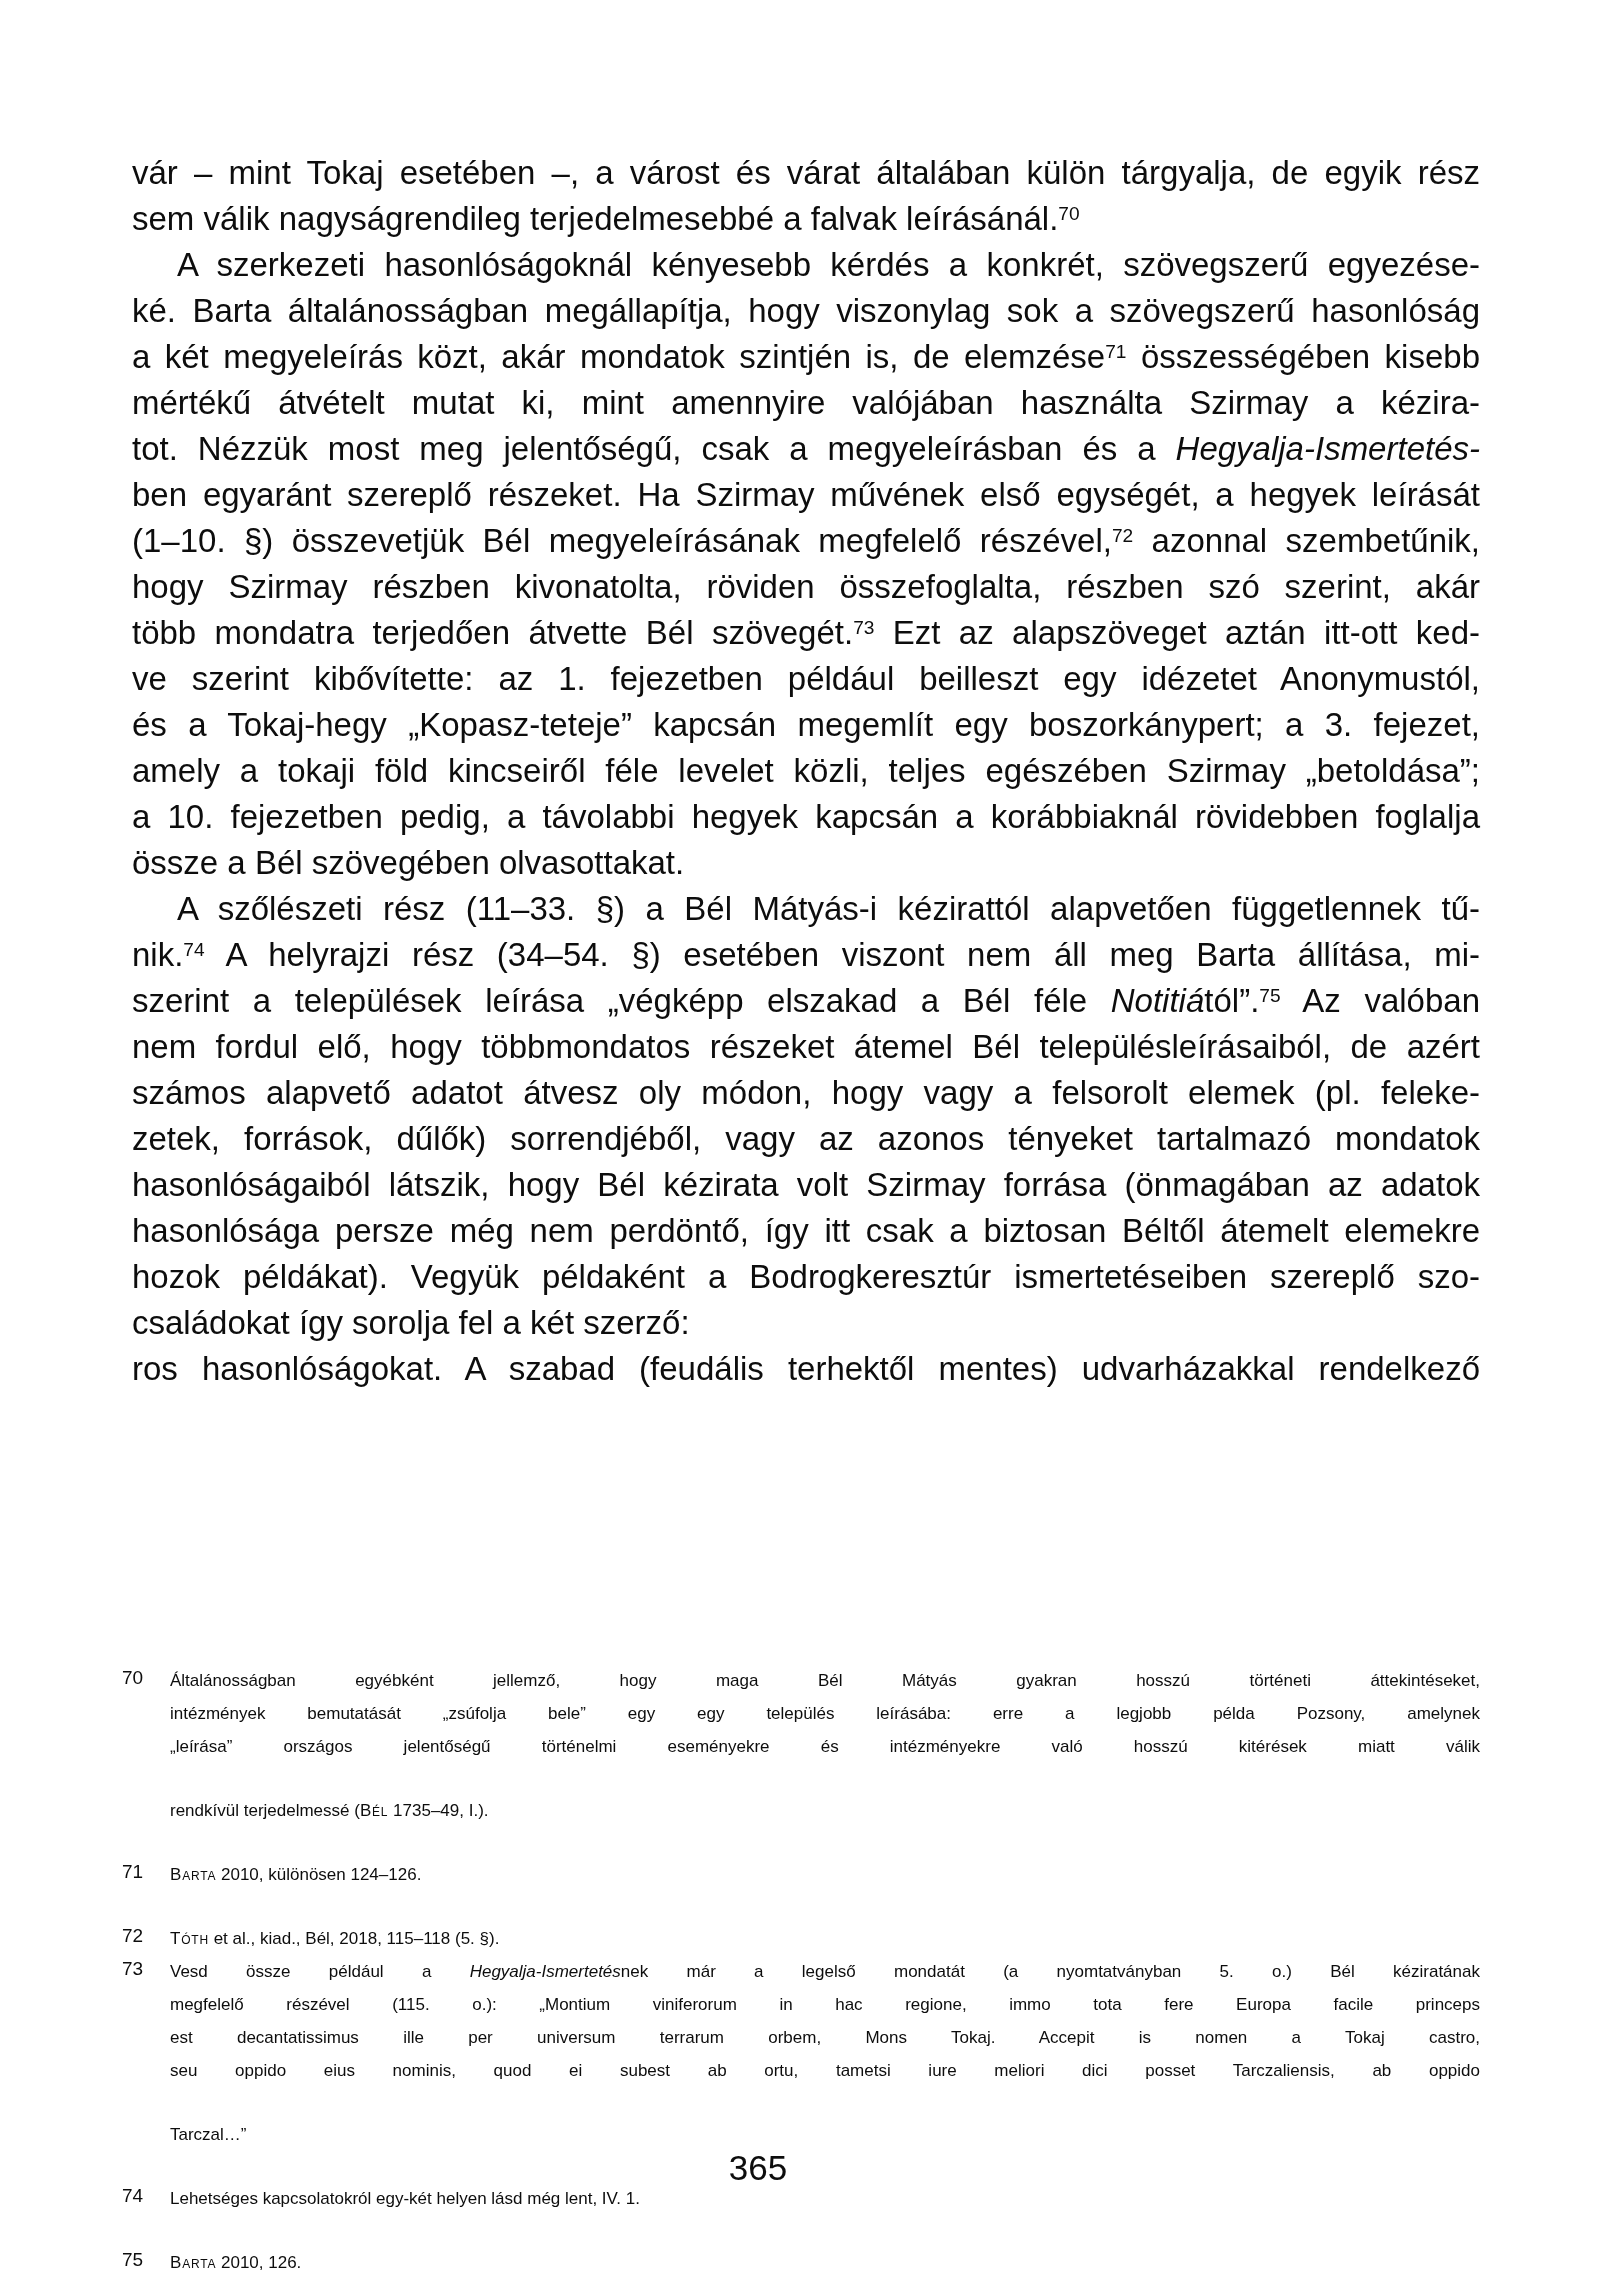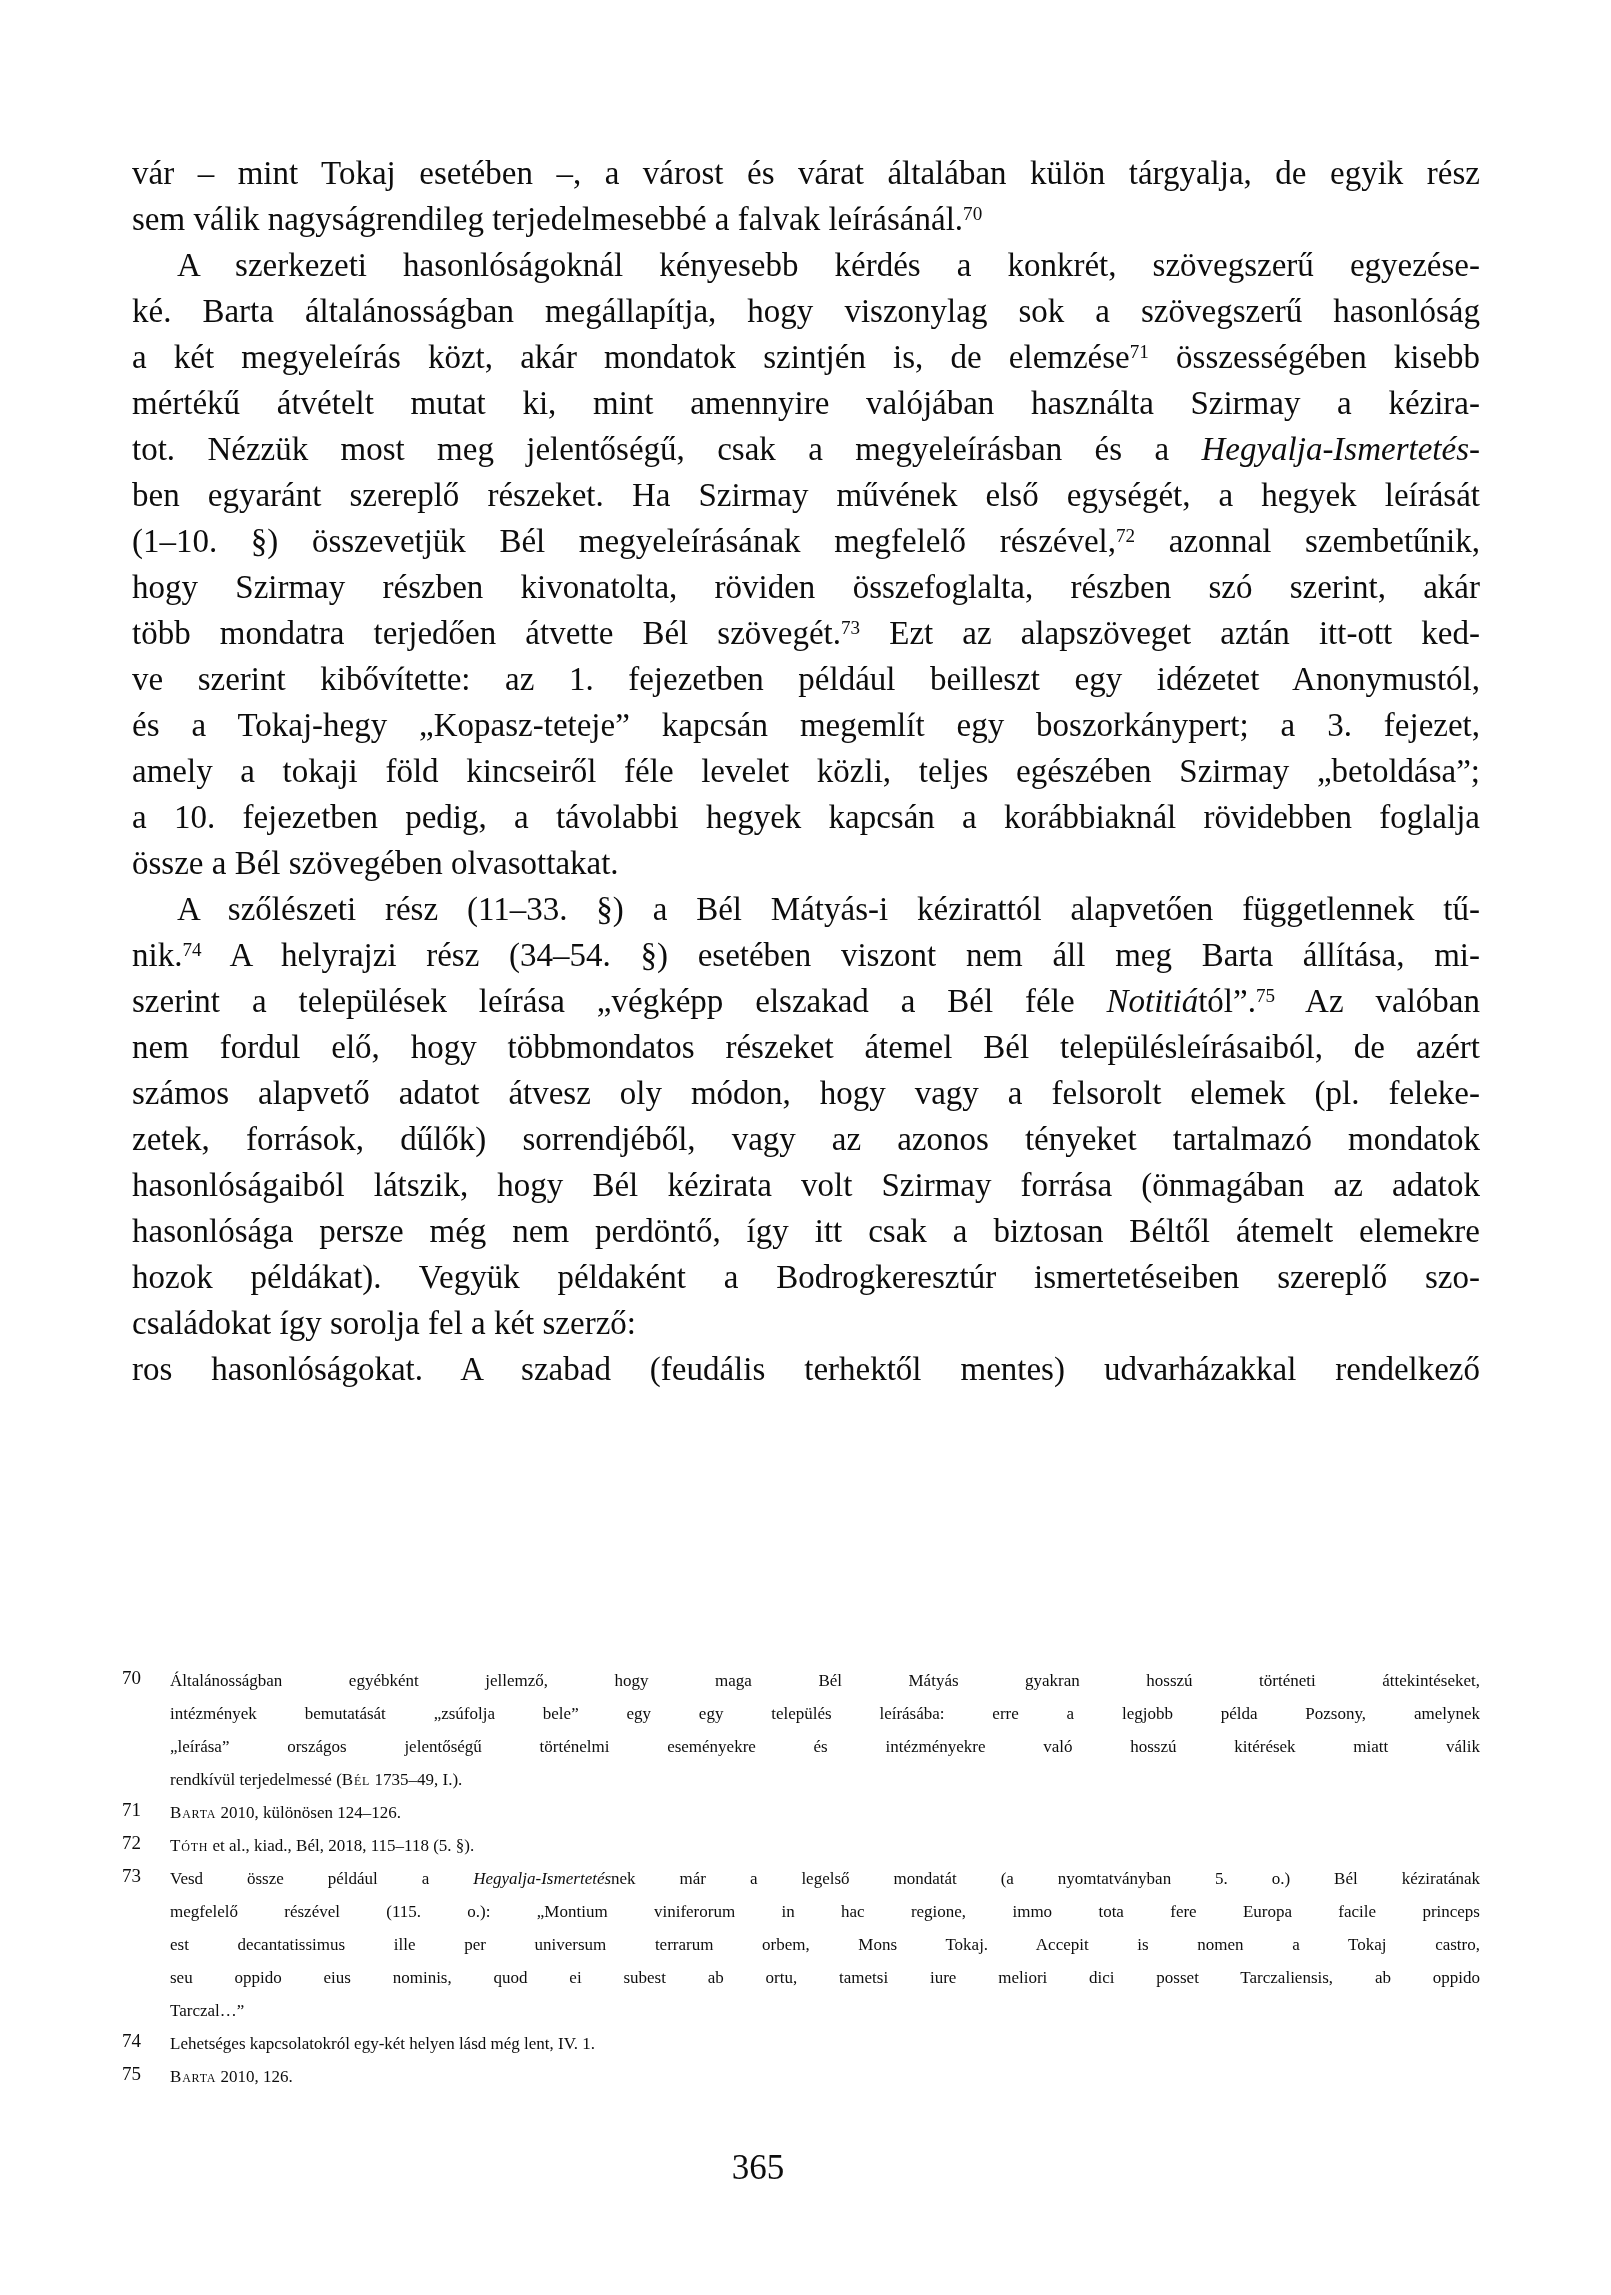--- a/index.html
+++ b/index.html
@@ -6,21 +6,21 @@
     margin: 0;
     padding: 0;
     background: #ffffff;
   }
   .page {
     position: relative;
     width: 1612px;
     height: 2295px;
     background: #ffffff;
     color: #0d0d0d;
-    font-family: Liberation Serif, serif;
+    font-family: Liberation Sans, sans-serif;
     overflow: hidden;
   }
   .content {
     position: absolute;
     left: 132px;
     top: 150px;
     width: 1348px;
   }
   .para { margin: 0; padding: 0; }
   .body-line {
@@ -56,21 +56,21 @@
     top: -3.3px;
     font-size: 19px;
     line-height: 33px;
   }
   .fn-line {
     font-size: 17px;
     line-height: 33px;
     text-align: justify;
     text-align-last: justify;
   }
-  .fn-line.last { text-align-last: left; }
+  .fn-line.last { text-align-last: left; margin-top: 31px; }
   .page-number {
     position: absolute;
     top: 2148px;
     left: 132px;
     width: 1348px;
     text-align: center;
     font-size: 35px;
     line-height: 40px;
     transform: translateX(-48px);
   }

